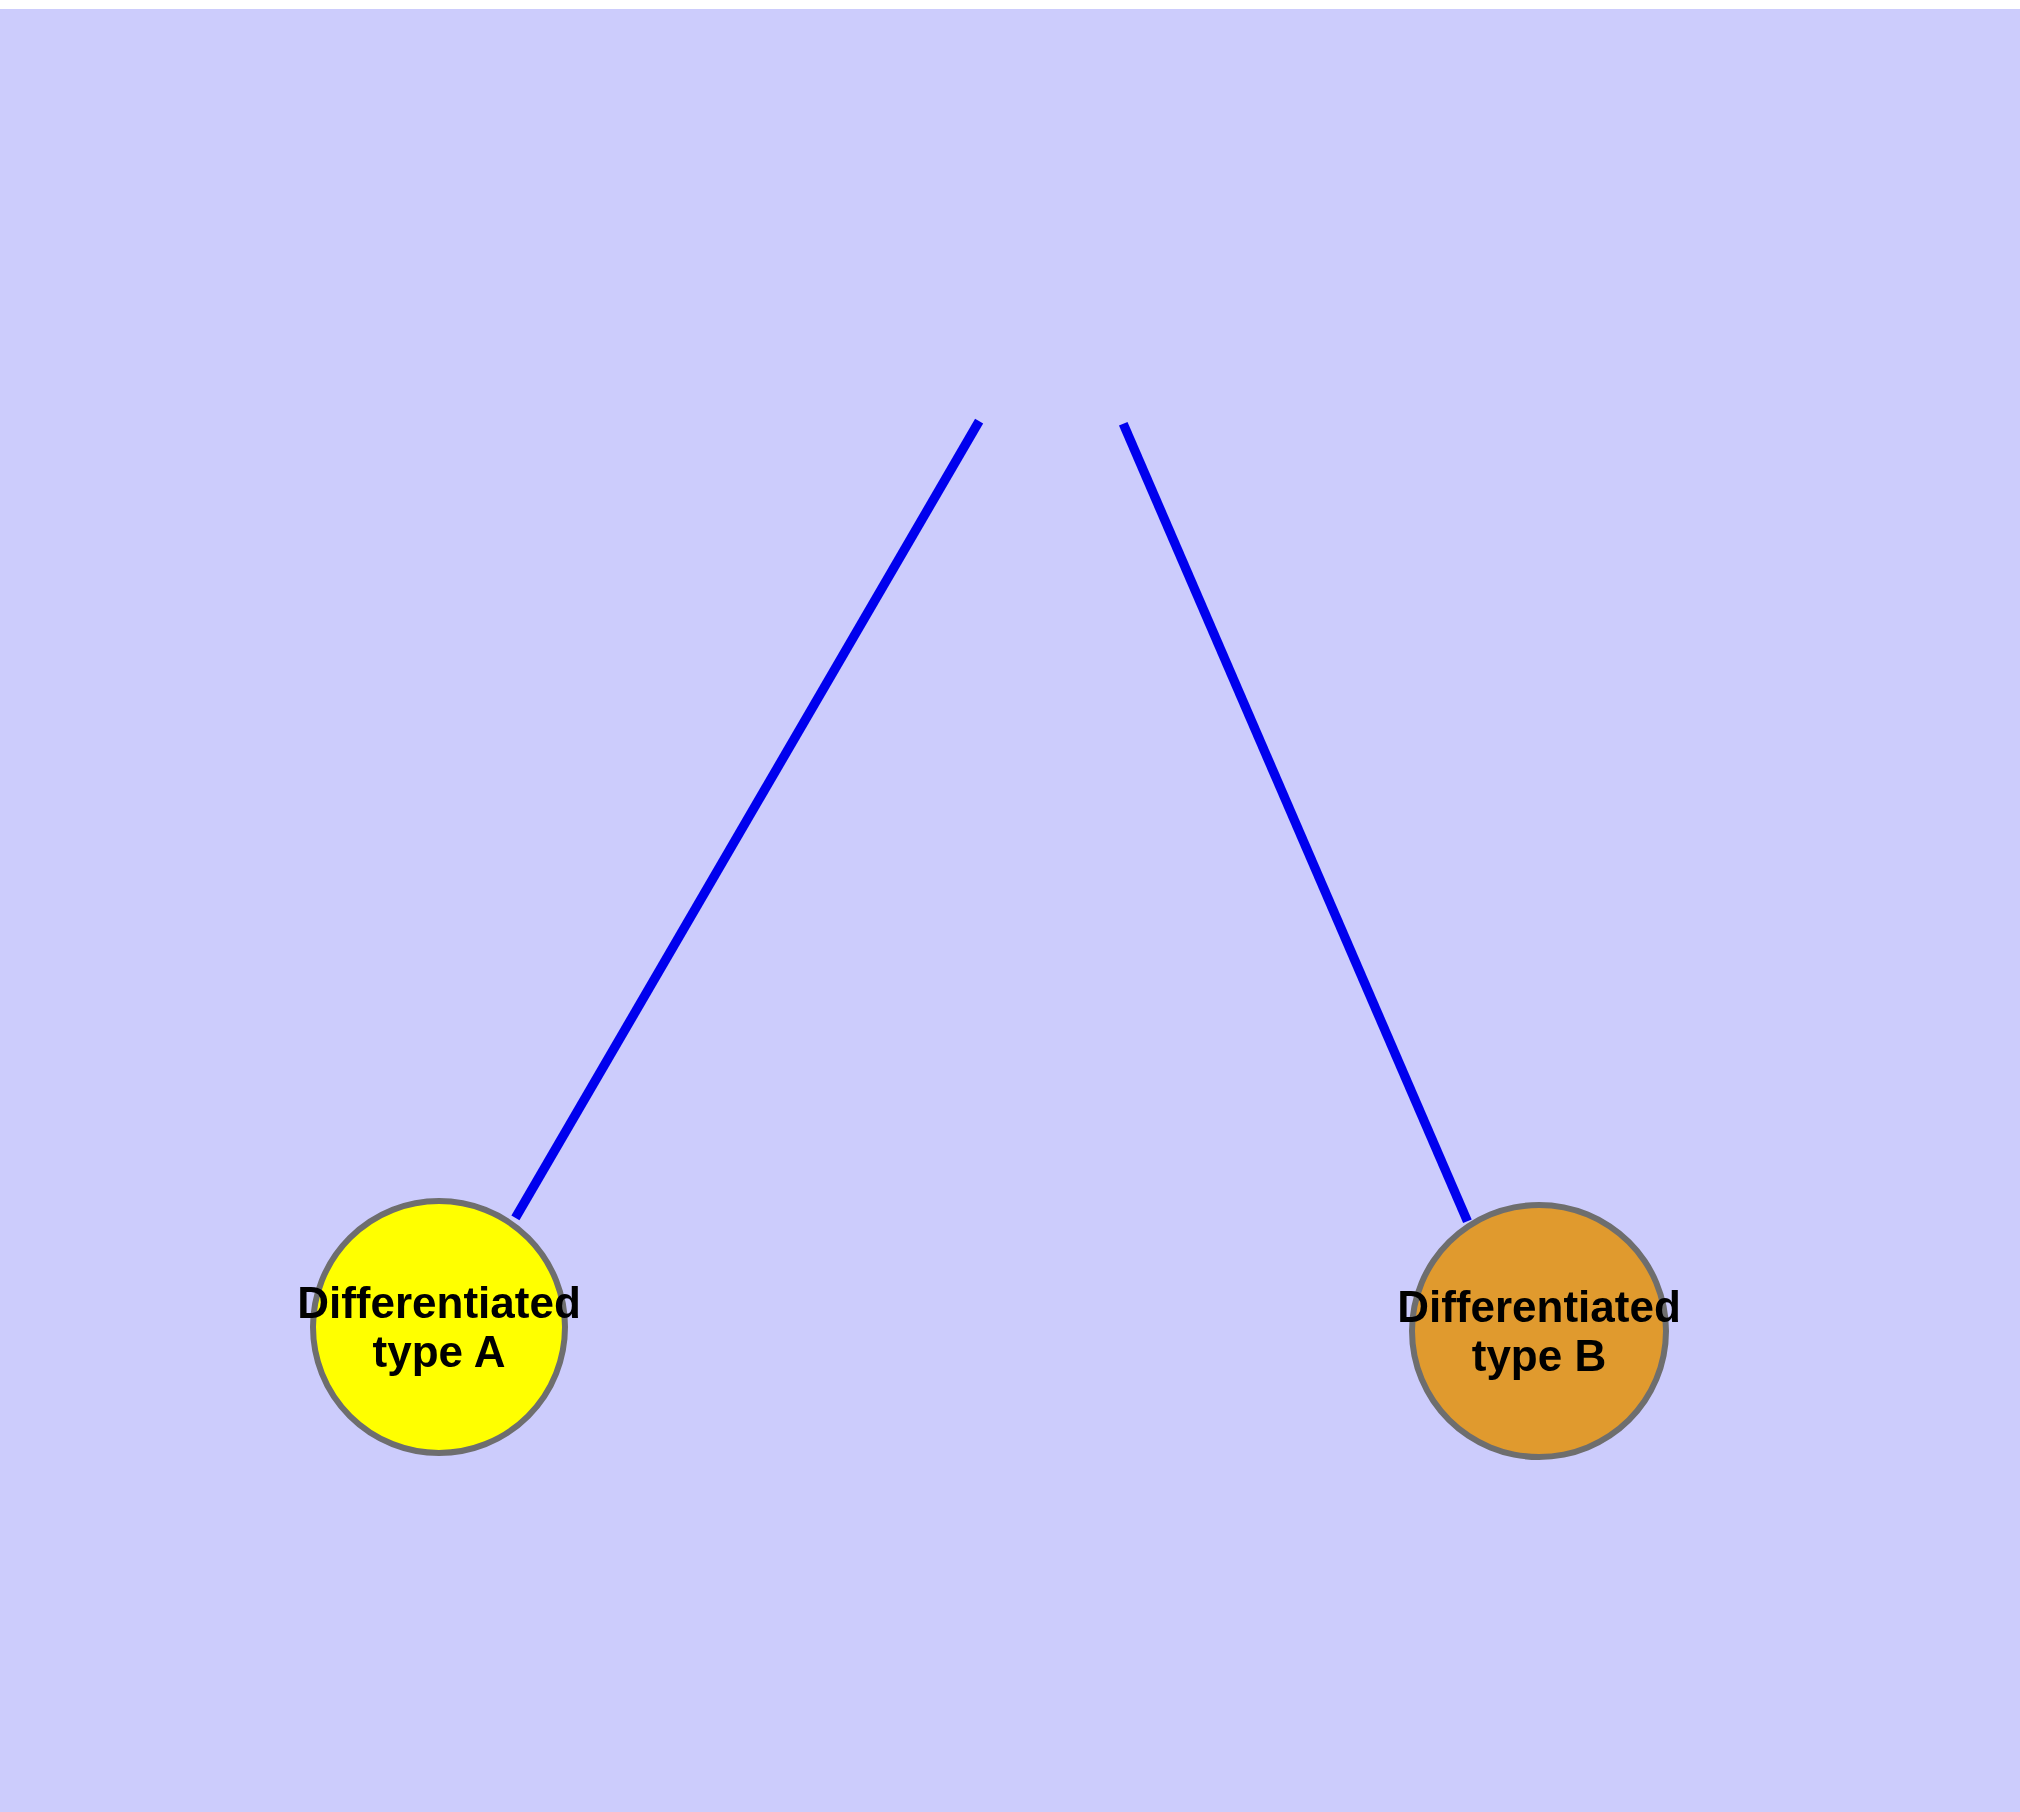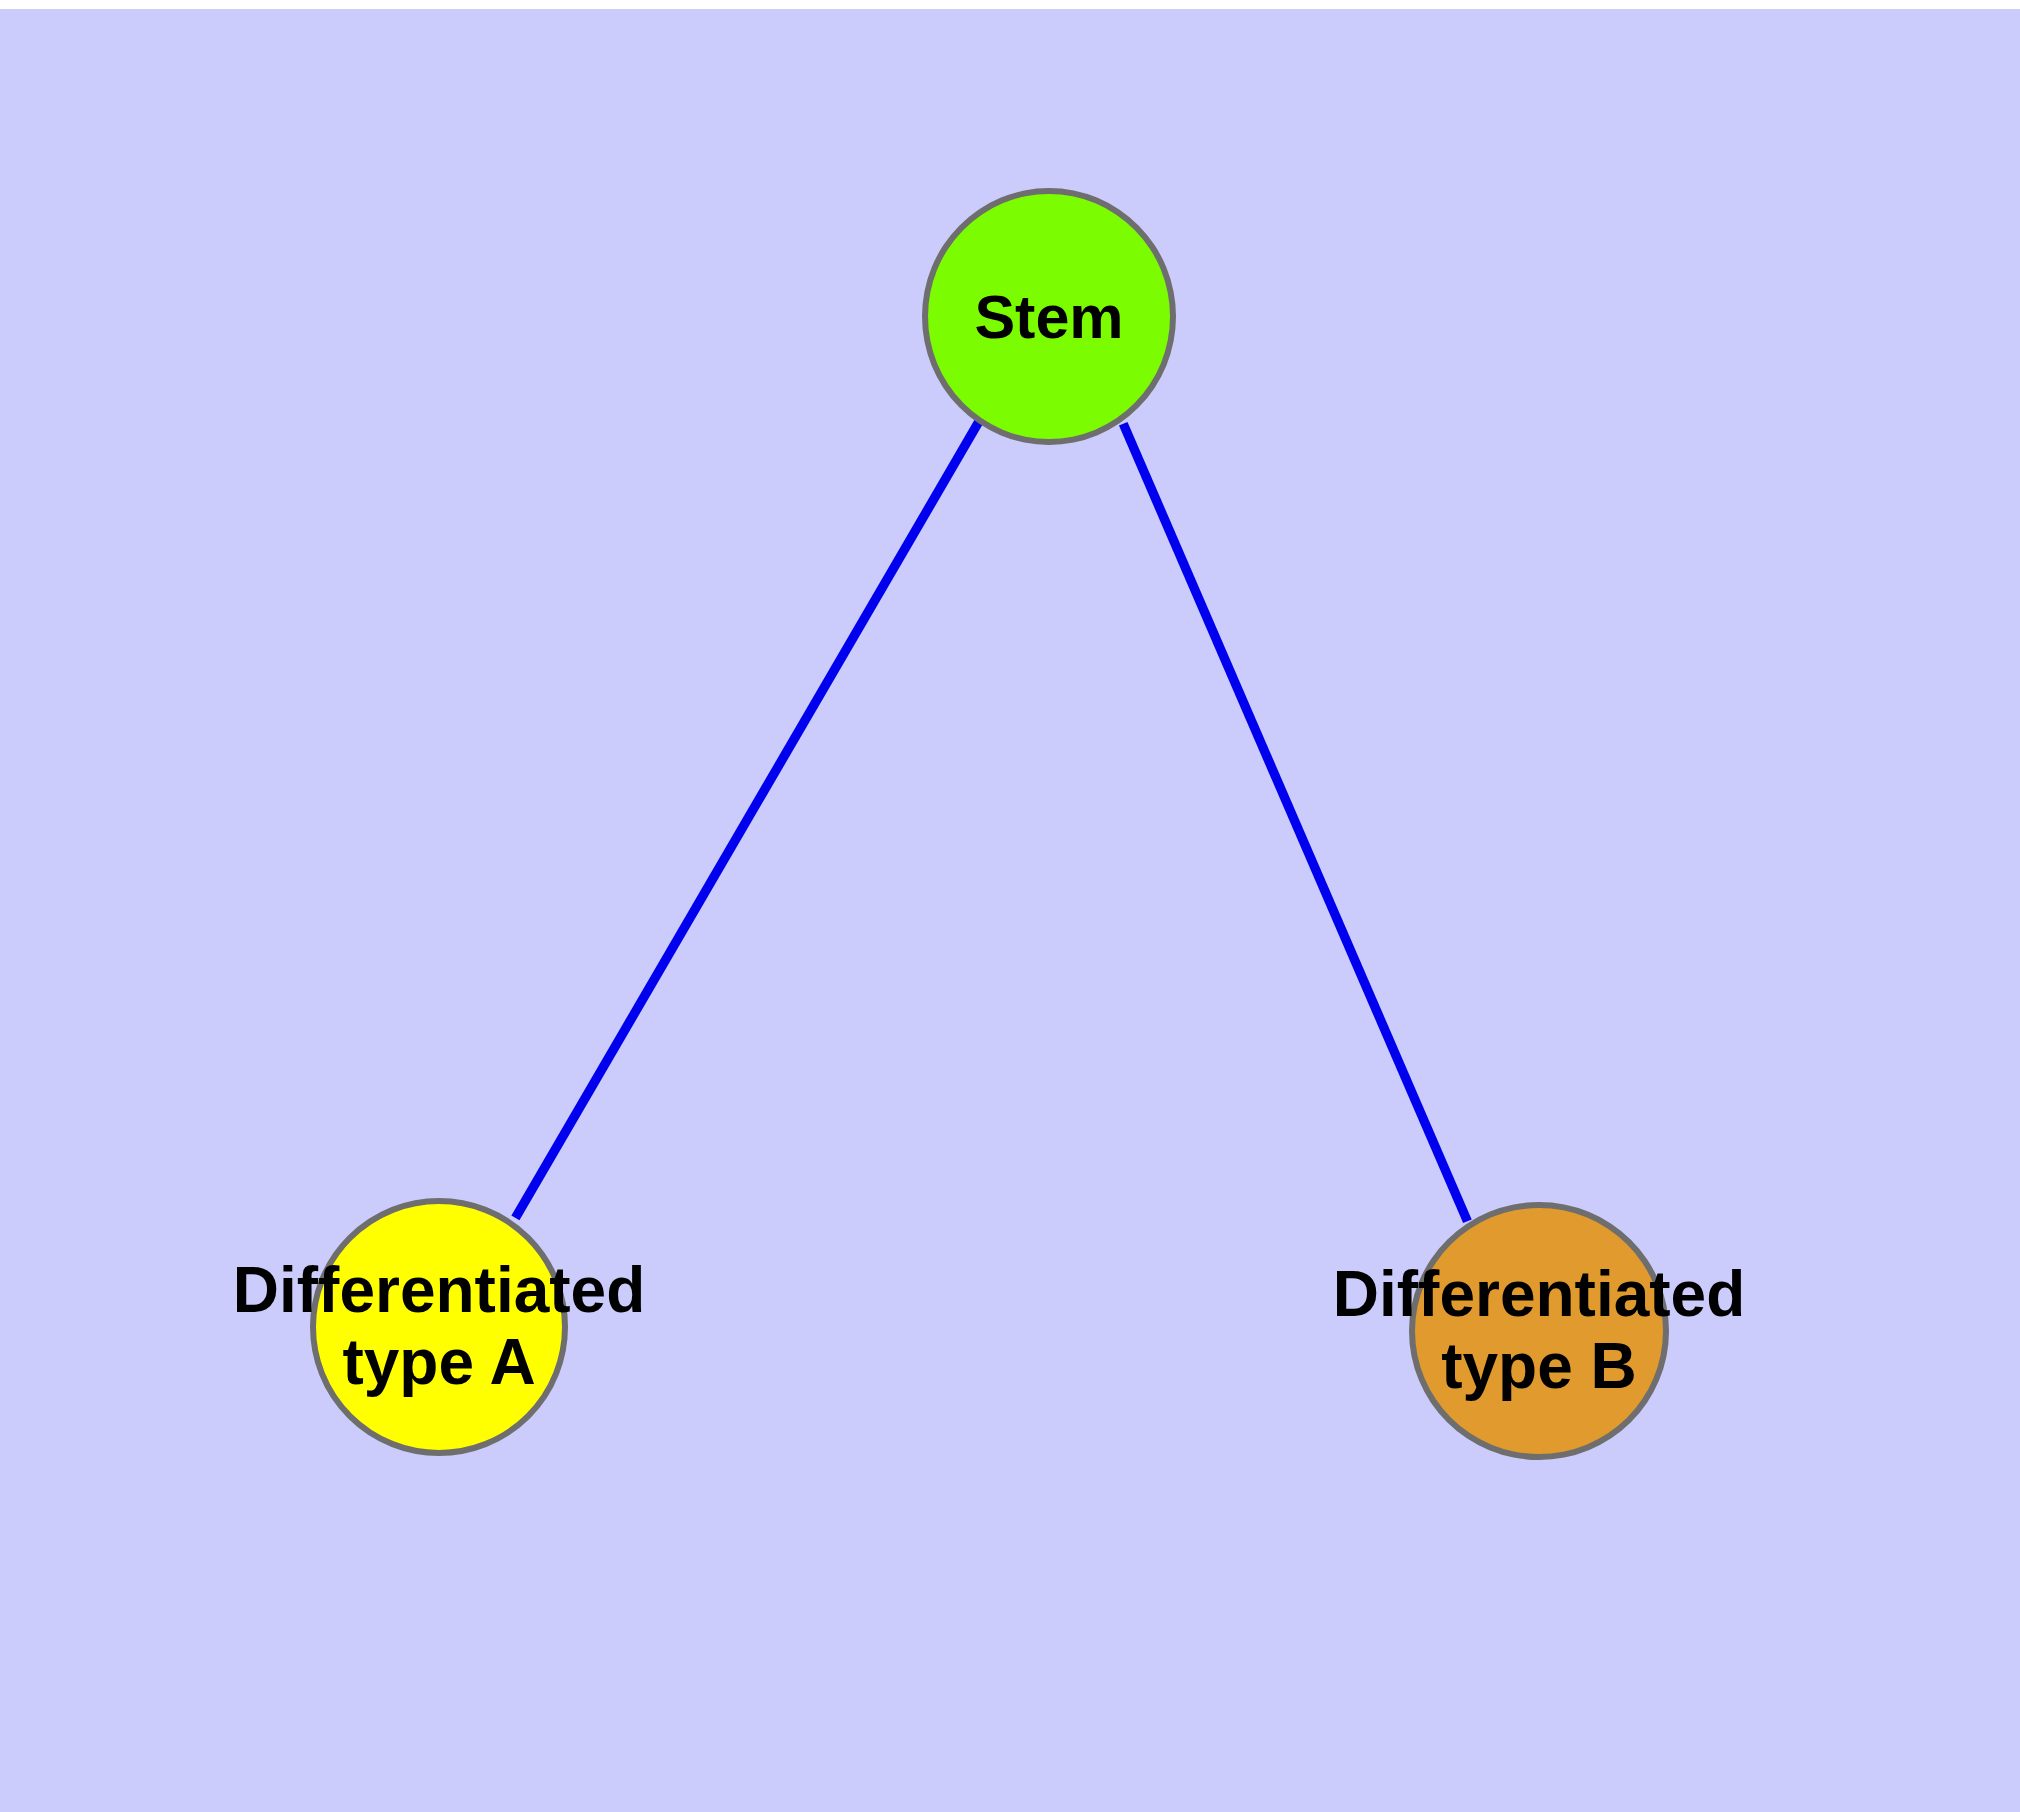--- a/index.html
+++ b/index.html
@@ -80,38 +80,35 @@
   #node-diff-b {
     left: 1409px;
     top: 1202px;
     width: 260px;
     height: 258px;
     background: #e09a2e;
     border-width: 6px;
   }
   #node-diff-a .node-label,
   #node-diff-b .node-label {
-    font-size: 64px;
+    font-size: 44px;
   }
 </style>
 </head>
 <body>
 
 <div id="graph-canvas">
 
   <div id="graph-background"></div>
 
   <svg id="edge-layer" viewBox="0 0 2384 2138" preserveAspectRatio="none" xmlns="http://www.w3.org/2000/svg">
     <line x1="1155" y1="497" x2="608" y2="1437" stroke="#0000ee" stroke-width="11" stroke-linecap="butt"></line>
     <line x1="1325" y1="500" x2="1731" y2="1441" stroke="#0000ee" stroke-width="11" stroke-linecap="butt"></line>
   </svg>
 
-  <div class="graph-node" id="node-stem">
-    <span class="node-label">Stem</span>
-  </div>
 
   <div class="graph-node" id="node-diff-a">
     <span class="node-label">Differentiated
 type A</span>
   </div>
 
   <div class="graph-node" id="node-diff-b">
     <span class="node-label">Differentiated
 type B</span>
   </div>

